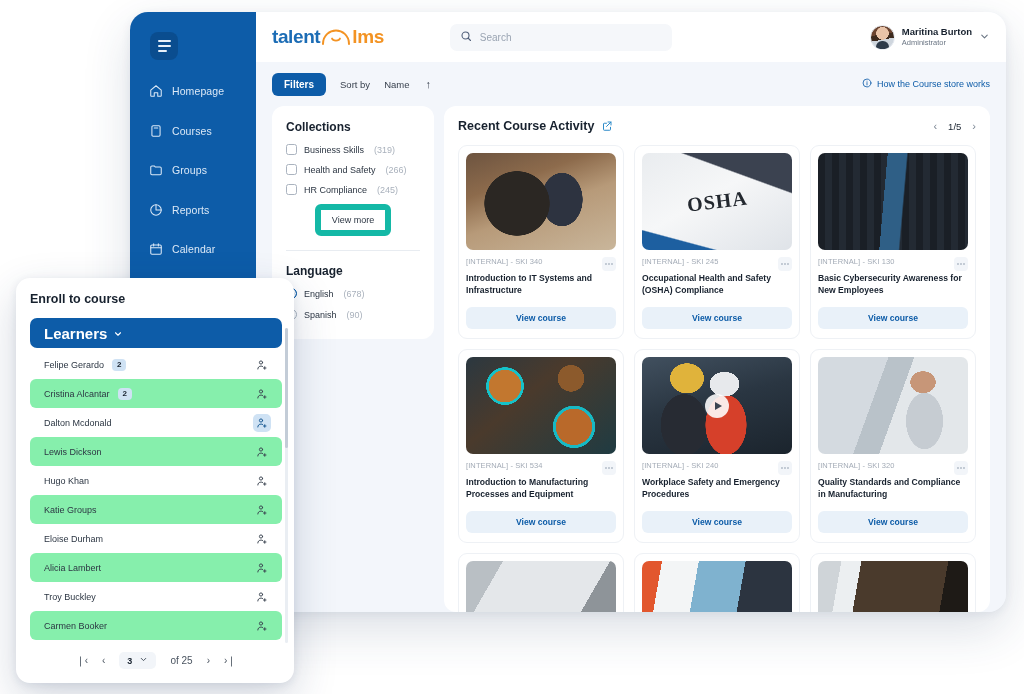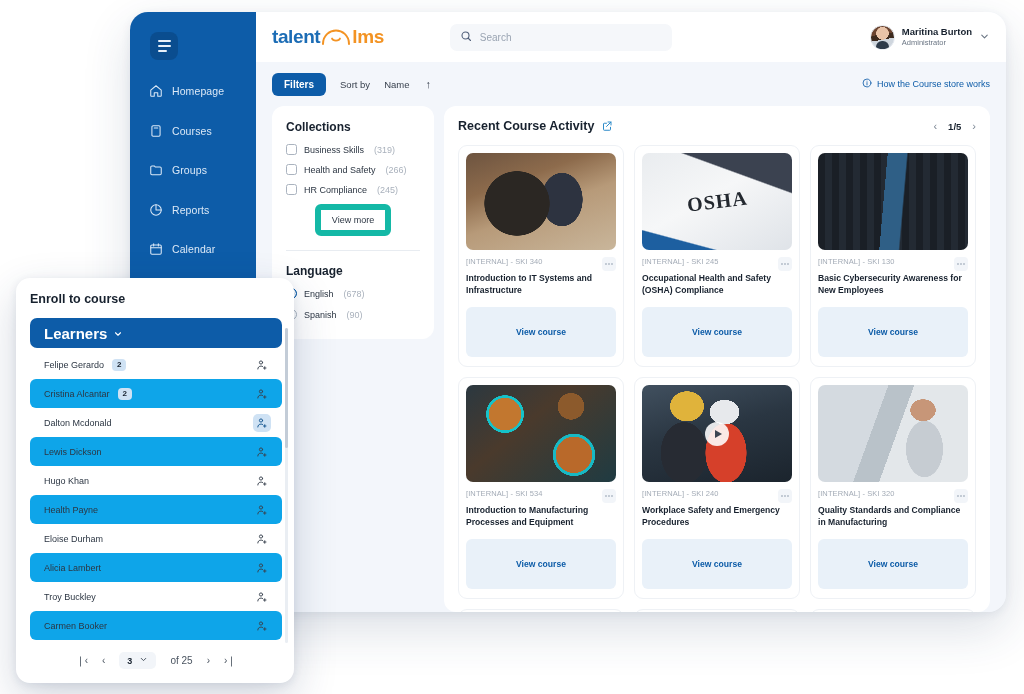--- a/index.html
+++ b/index.html
@@ -221,21 +221,21 @@
     border-radius: 12px;
     padding: 13px 14px 0 14px;
     min-width: 0;
     overflow: hidden;
   }
   #activity-head { display: flex; align-items: center; margin-bottom: 12px; }
   #activity-title { font-size: 12.5px; font-weight: 700; color: #17212e; }
   #ext-icon { margin-left: 7px; display: flex; align-items: center; cursor: pointer; }
   #pager { margin-left: auto; display: flex; align-items: center; gap: 11px; }
   .pg-arrow { font-size: 11px; color: #7b8694; cursor: pointer; line-height: 1; }
-  .pg-num { font-size: 9.5px; font-weight: 700; color: #17212e; }
+  .pg-num { font-size: 9.5px; font-weight: 400; color: #17212e; }
 
   
   #card-grid {
     display: grid;
     grid-template-columns: repeat(3, 1fr);
     gap: 10px;
   }
   .course-card {
     background: #fff;
     border: 1px solid #eef1f5;
@@ -278,21 +278,21 @@
   .card-title {
     font-size: 8.6px; font-weight: 700; color: #17212e;
     line-height: 1.37; margin-top: 2px; min-height: 24px;
   }
   .view-btn {
     display: block; width: 100%;
     margin-top: 10px;
     background: #e9f1f9;
     border: none; border-radius: 6px;
     color: #0d5ca8; font-size: 8.6px; font-weight: 600;
-    padding: 20px 0; cursor: pointer;
+    padding: 6px 0; cursor: pointer;
     font-family: inherit;
   }
 
   
   #enroll-modal {
     position: absolute;
     left: 16px;
     top: 278px;
     width: 278px;
     height: 405px;
@@ -314,21 +314,21 @@
     cursor: pointer;
   }
   #learner-list { margin-top: 2px; }
   .learner-row {
     height: 29px;
     display: flex; align-items: center;
     padding: 0 11px 0 14px;
     border-radius: 6px;
     cursor: pointer;
   }
-  .learner-row.alt { background: #0ea5e9; }
+  .learner-row.alt { background: #86efac; }
   .lr-name { font-size: 9px; color: #2c3643; }
   .lr-badge {
     margin-left: 8px;
     background: #cfe2f4; color: #17212e;
     font-size: 8px; font-weight: 700;
     border-radius: 4px;
     padding: 1.5px 5px;
   }
   .lr-action {
     margin-left: auto;
@@ -751,21 +751,21 @@
       <span class="lr-action">
         <svg width="12" height="12" viewBox="0 0 24 24" fill="none" stroke="#39424f" stroke-width="1.9" stroke-linecap="round" stroke-linejoin="round">
             <circle cx="10" cy="7" r="3.2"></circle>
             <path d="M3.6 20c0-3.6 2.9-5.8 6.4-5.8 1.2 0 2.3.25 3.2.7"></path>
             <path d="M17.5 15.5v5M15 18h5"></path>
           </svg>
       </span>
     </div>
 
     <div class="learner-row alt">
-      <span class="lr-name">Health Payne</span>
+      <span class="lr-name">Katie Groups</span>
       <span class="lr-action">
         <svg width="12" height="12" viewBox="0 0 24 24" fill="none" stroke="#39424f" stroke-width="1.9" stroke-linecap="round" stroke-linejoin="round">
             <circle cx="10" cy="7" r="3.2"></circle>
             <path d="M3.6 20c0-3.6 2.9-5.8 6.4-5.8 1.2 0 2.3.25 3.2.7"></path>
             <path d="M17.5 15.5v5M15 18h5"></path>
           </svg>
       </span>
     </div>
 
     <div class="learner-row">

